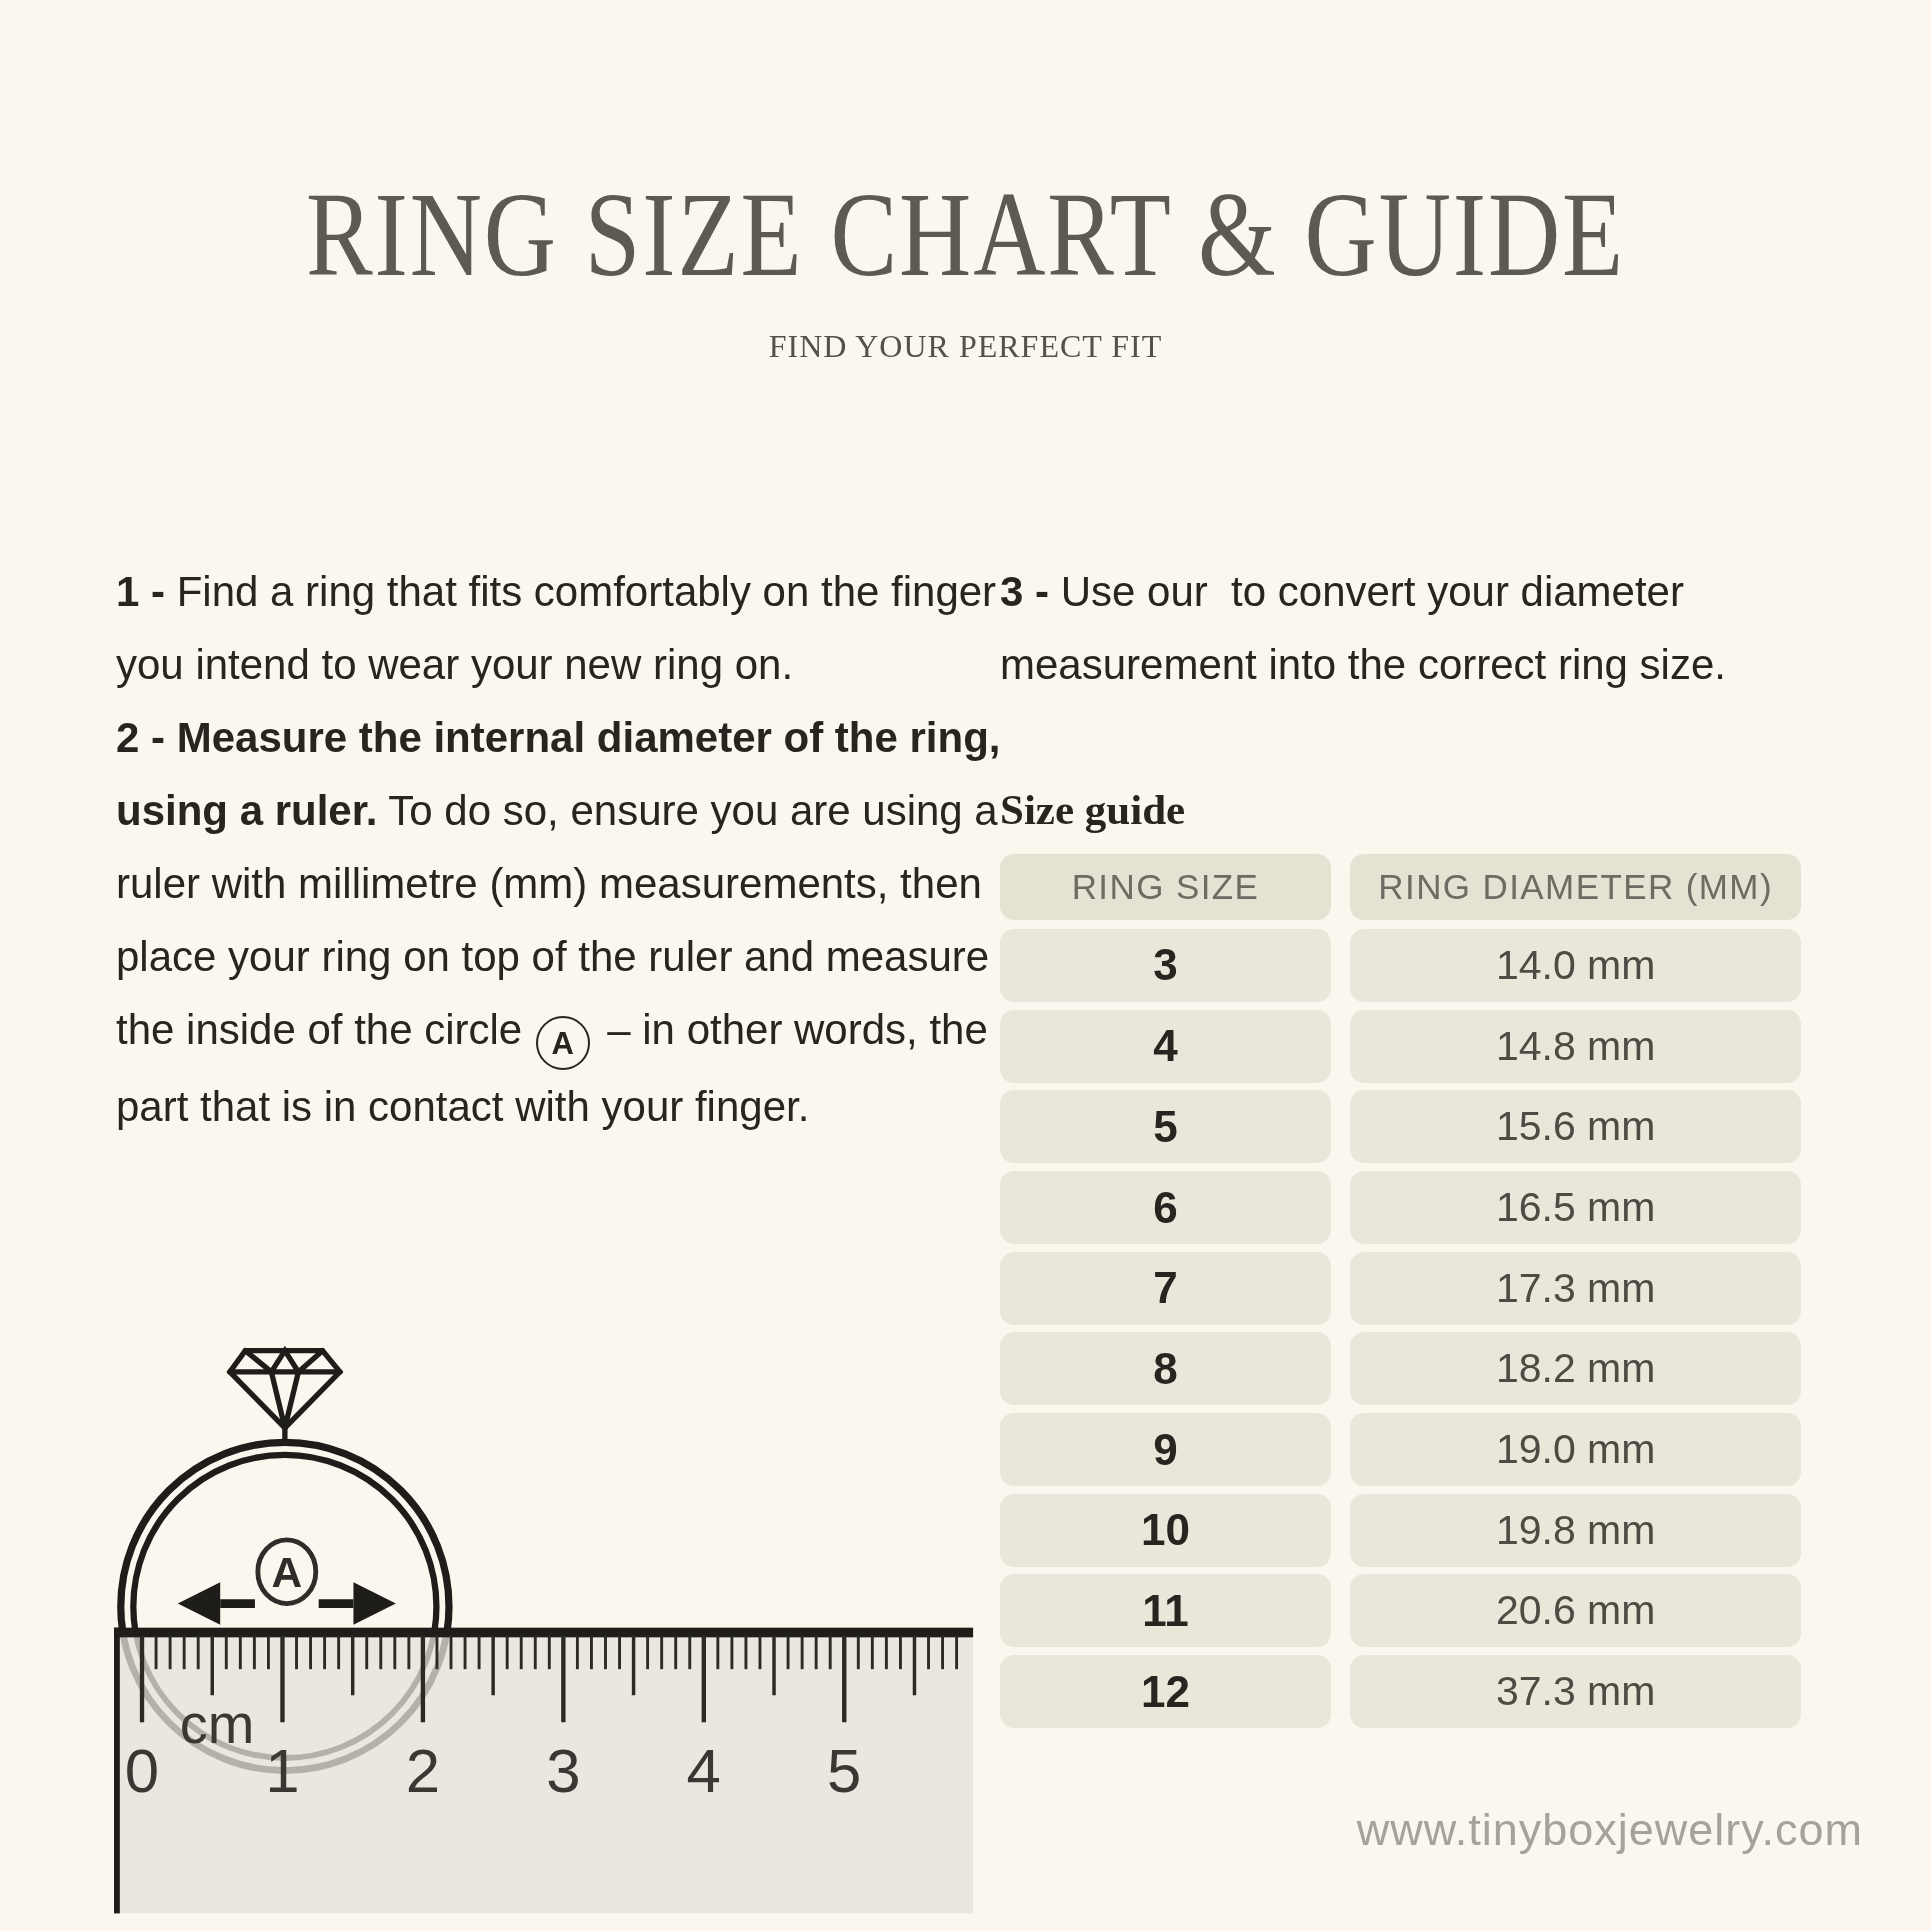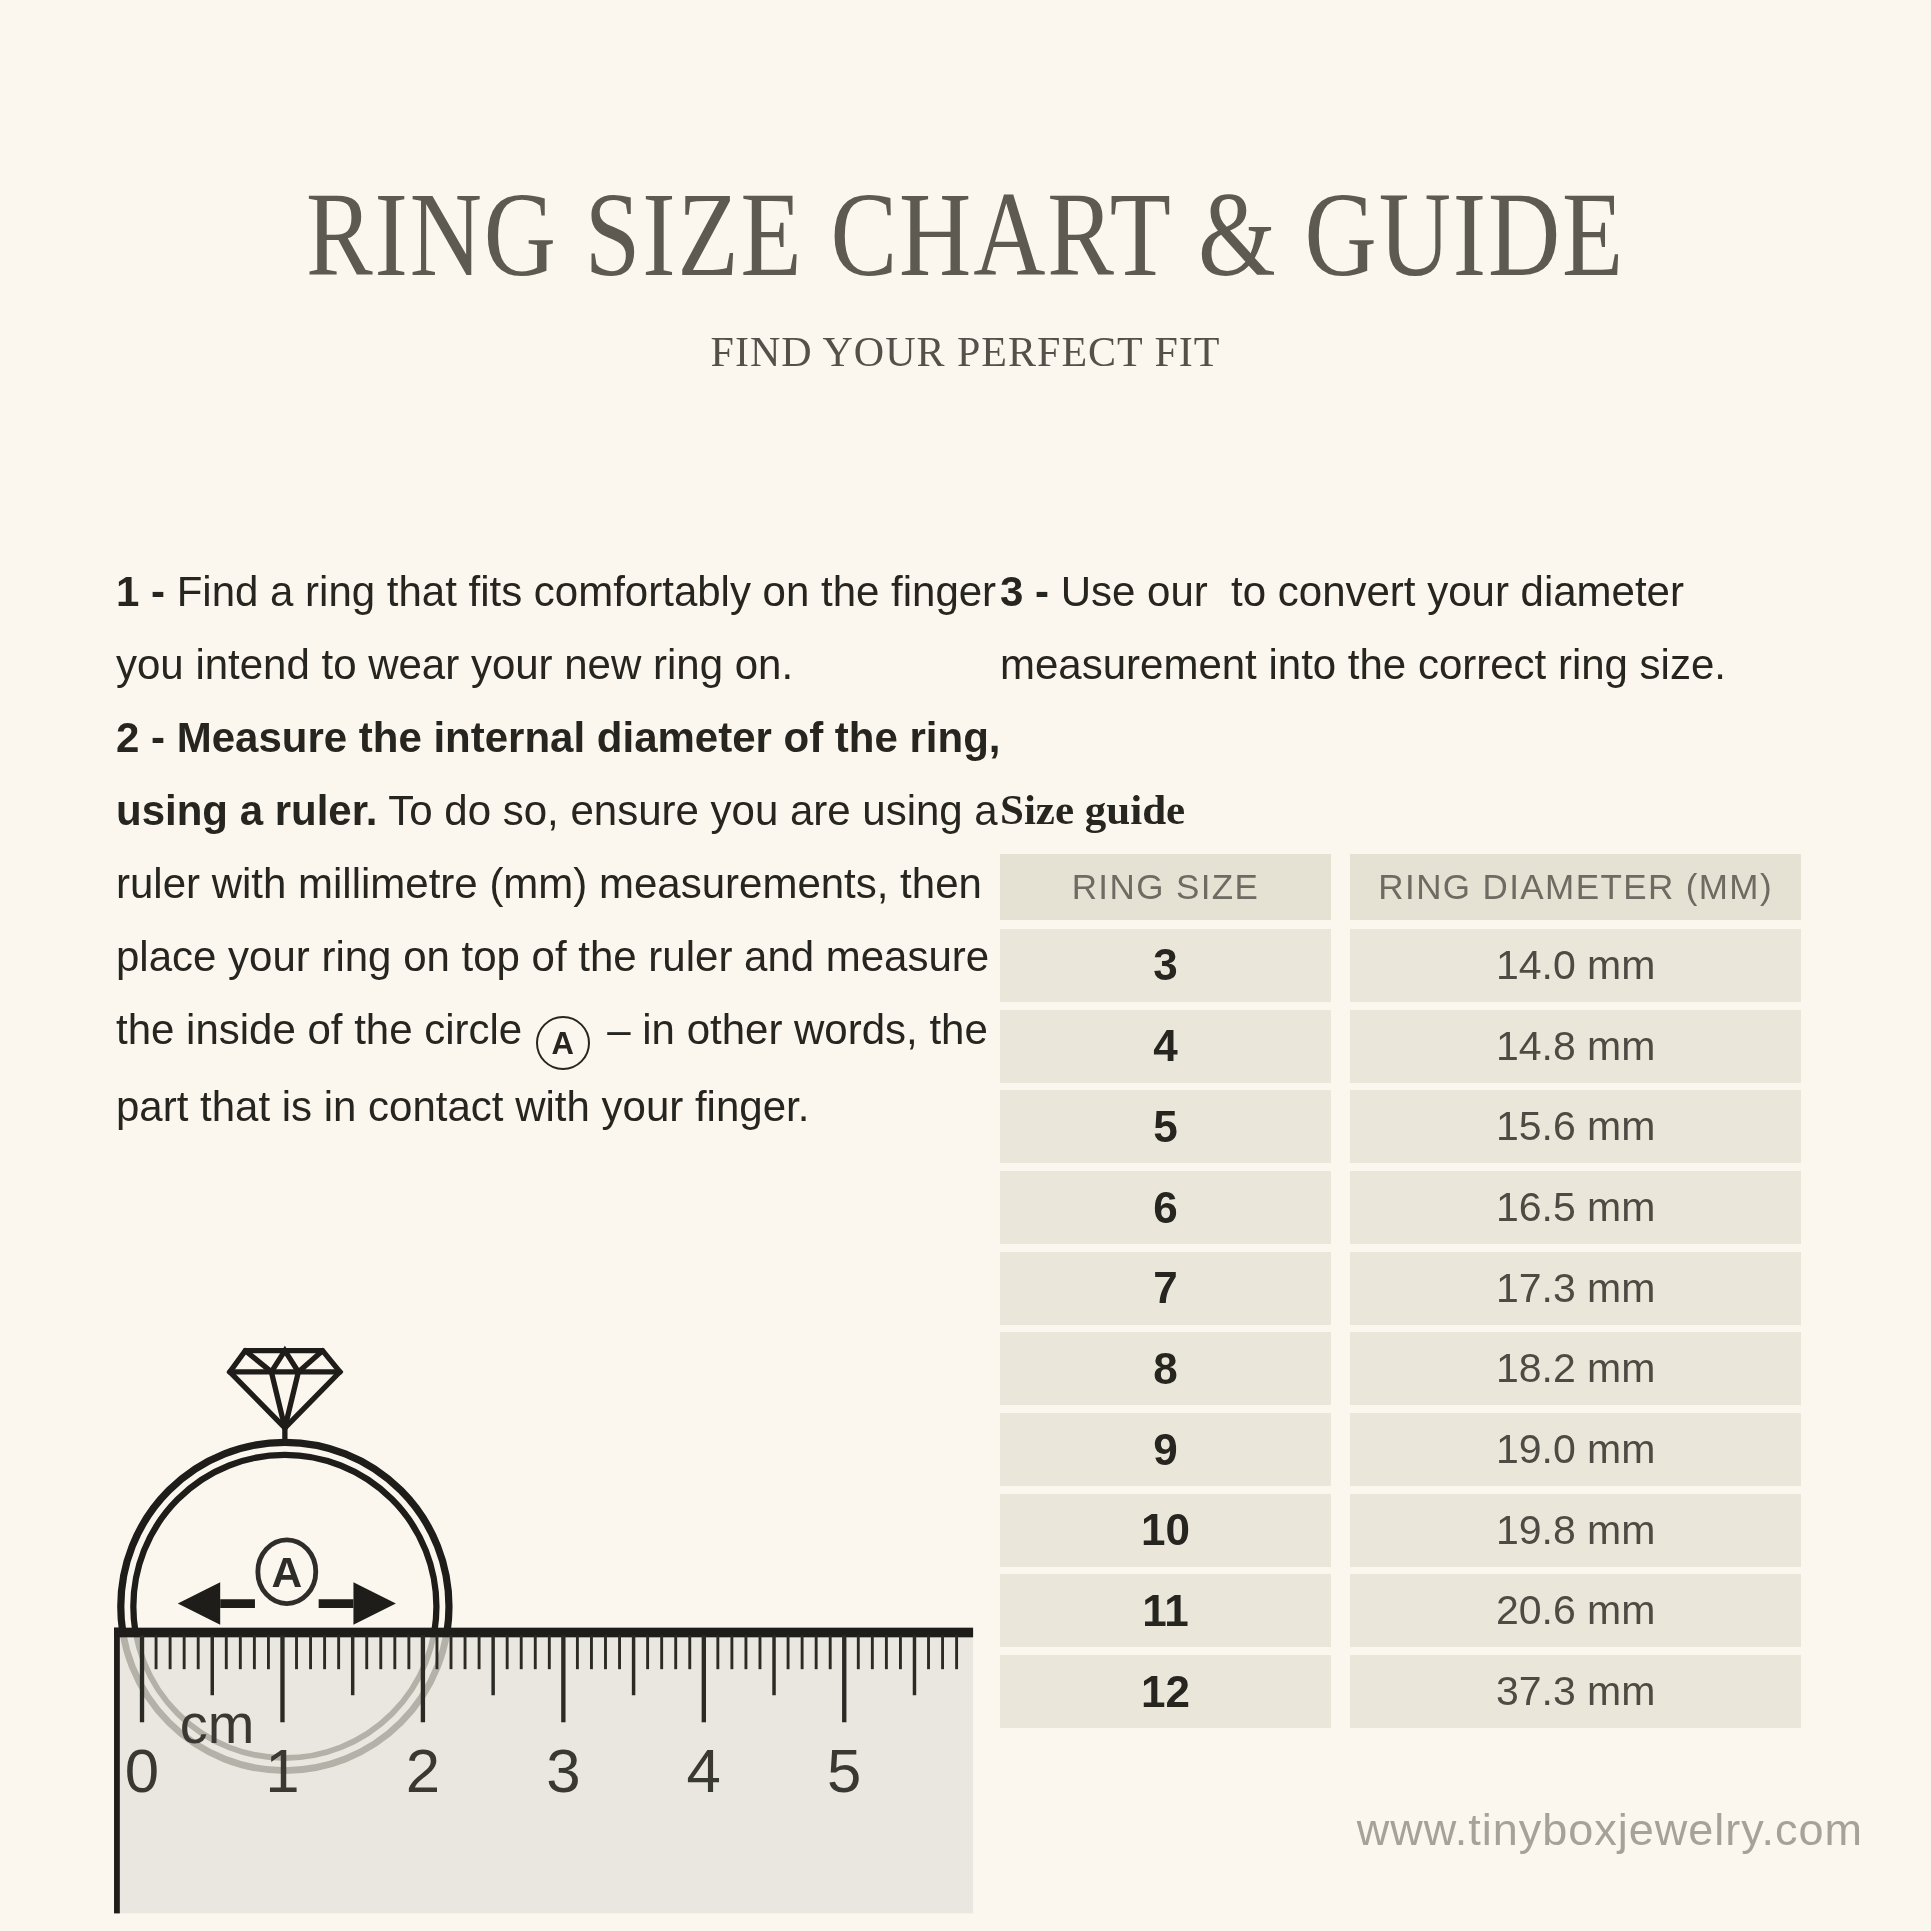--- a/index.html
+++ b/index.html
@@ -25,21 +25,21 @@
   }
   .page-title{
     position:absolute;top:166px;left:0;width:1931px;text-align:center;
     font-family:"Liberation Serif",serif;font-weight:400;
     font-size:100px;letter-spacing:1.9px;color:var(--title);
     transform:scaleY(1.2);transform-origin:center top;white-space:nowrap;
   }
   .page-subtitle{
     position:absolute;top:328px;left:0;width:1931px;text-align:center;
     font-family:"Liberation Serif",serif;font-weight:400;
-    font-size:42px;letter-spacing:1px;color:var(--subtitle);white-space:nowrap;
+    font-size:32px;letter-spacing:1px;color:var(--subtitle);white-space:nowrap;
   }
   .col-left{position:absolute;left:116px;top:555px;width:886px;}
   .col-right{position:absolute;left:1000px;top:555px;width:801px;}
   p.step{
     margin:0;font-size:42px;line-height:73px;color:var(--text);
     white-space:pre-wrap;
   }
   p.step .b{font-weight:700;}
   .step2{margin-top:87px;}
   .circle-a{
@@ -47,21 +47,21 @@
     width:50px;height:50px;border:2.9px solid var(--text);border-radius:50%;
     font-size:31px;font-weight:600;line-height:1;vertical-align:-9.7px;
     margin:0 5.8px 0 1.9px;white-space:normal;
   }
   .size-guide-heading{
     margin:85px 0 0 0;font-size:43px;font-weight:700;color:var(--text);line-height:1.1;font-family:Liberation Serif, serif;
   }
   .size-table{margin-top:21px;width:801px;}
   .trow{display:flex;margin-bottom:7.7px;}
   .trow:last-child{margin-bottom:7px;}
-  .th,.td{display:flex;align-items:center;justify-content:center;}
+  .th,.td{display:flex;align-items:center;justify-content:center;border-radius:14px;}
   .c1{width:331px;margin-right:19.3px;flex:none;}
   .c2{flex:1;}
   .th{height:66px;background:var(--cell-head);color:var(--th-text);
       font-size:35px;letter-spacing:1.4px;}
   .thead{margin-bottom:8.7px;}
   .td{height:73px;background:var(--cell);}
   .td.size{font-weight:700;font-size:44px;color:var(--size-text);}
   .td.diam{font-size:41px;color:var(--diam-text);}
   .illustration{position:absolute;left:87px;top:1337px;width:917px;height:591px;}
   .footer-site{

